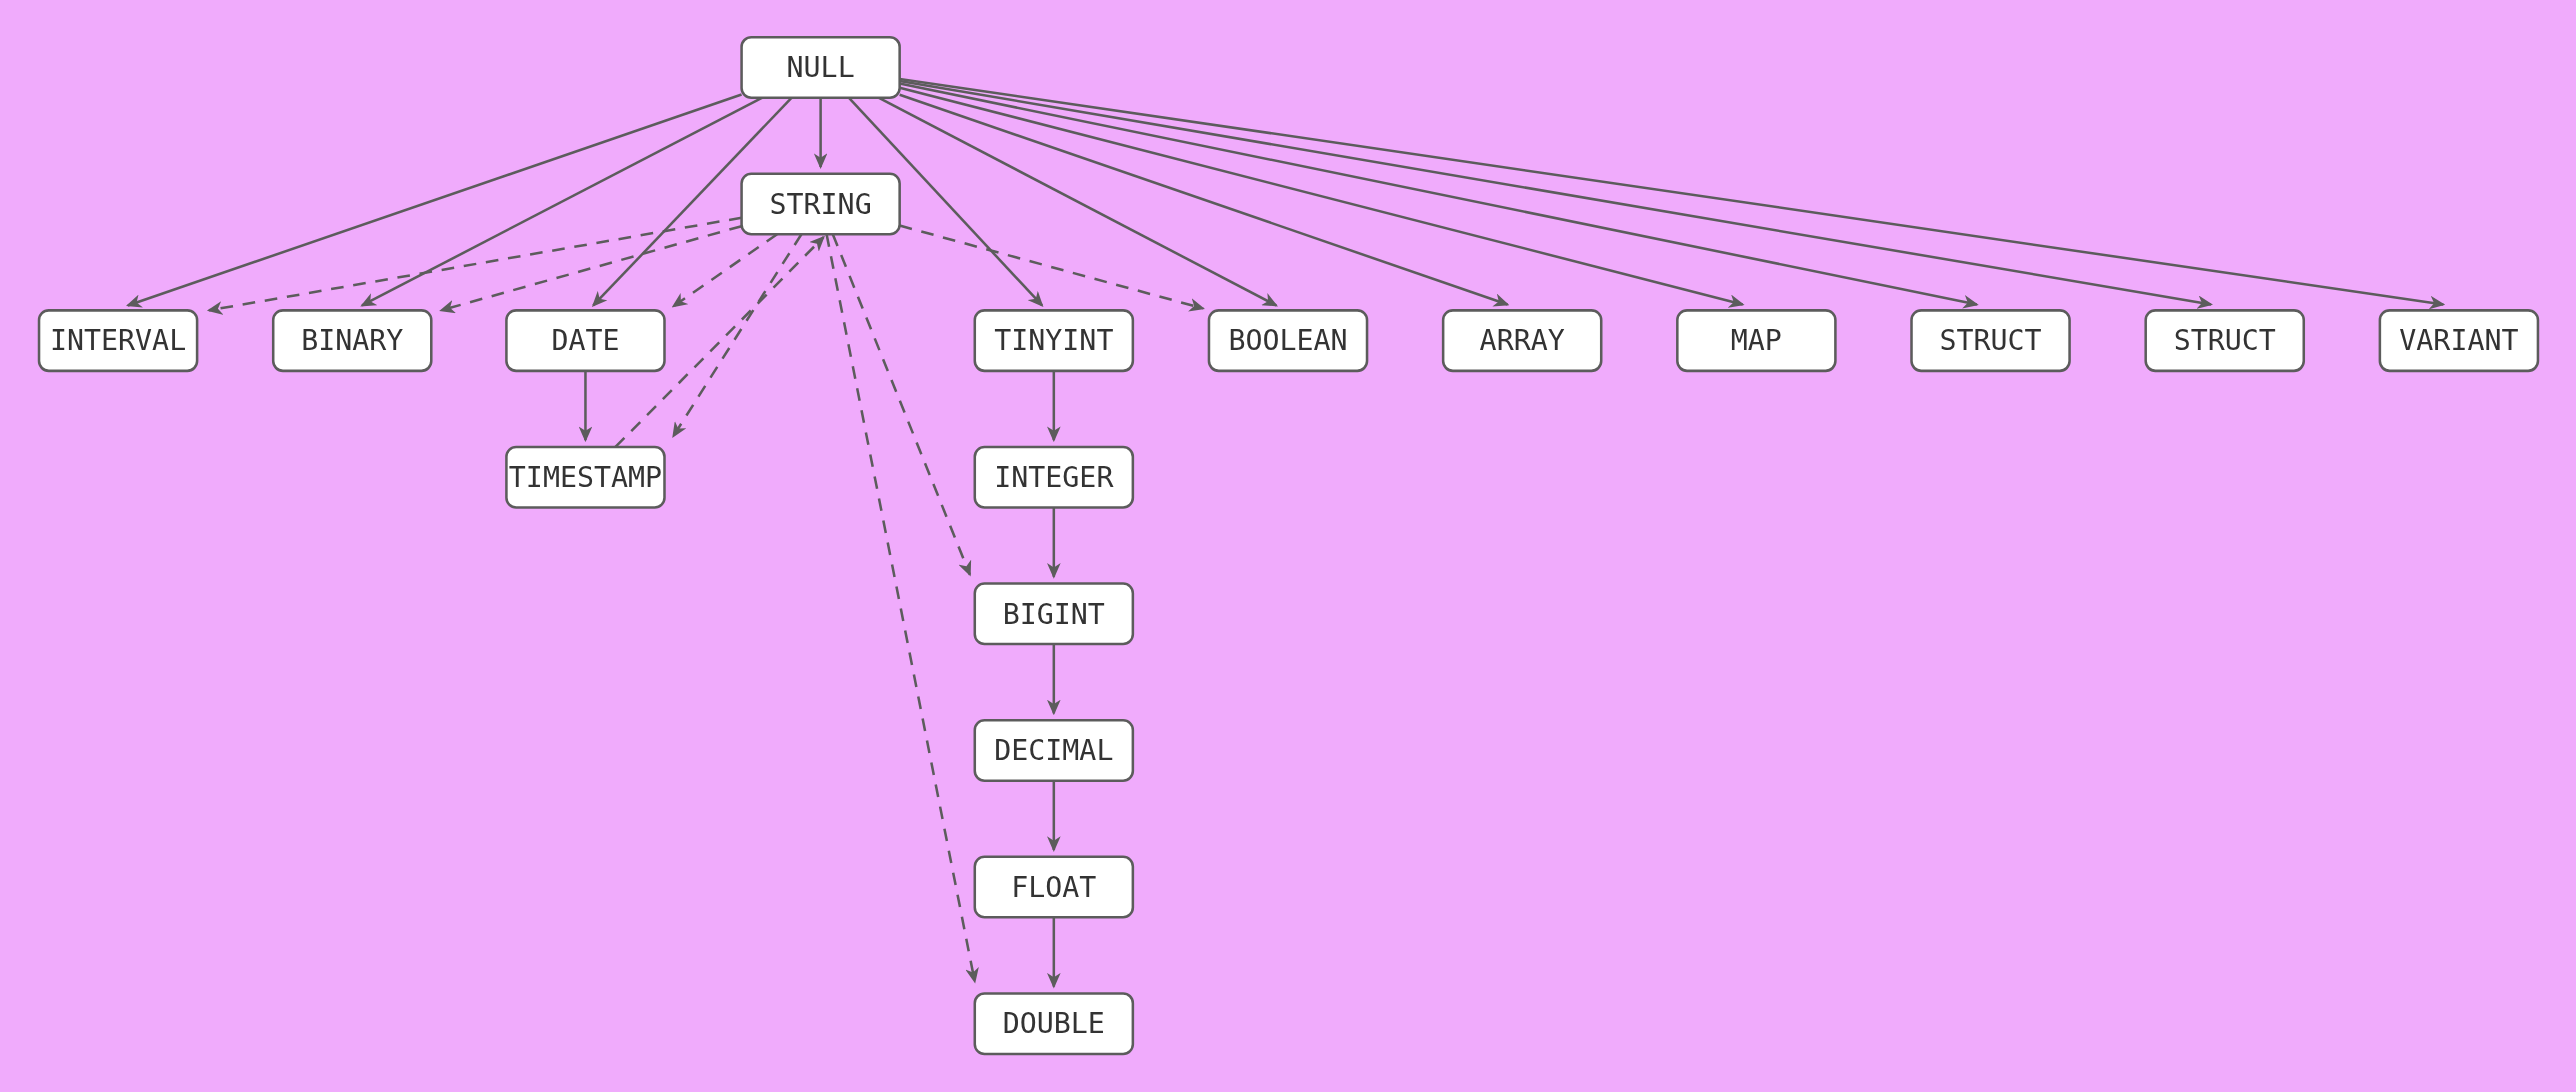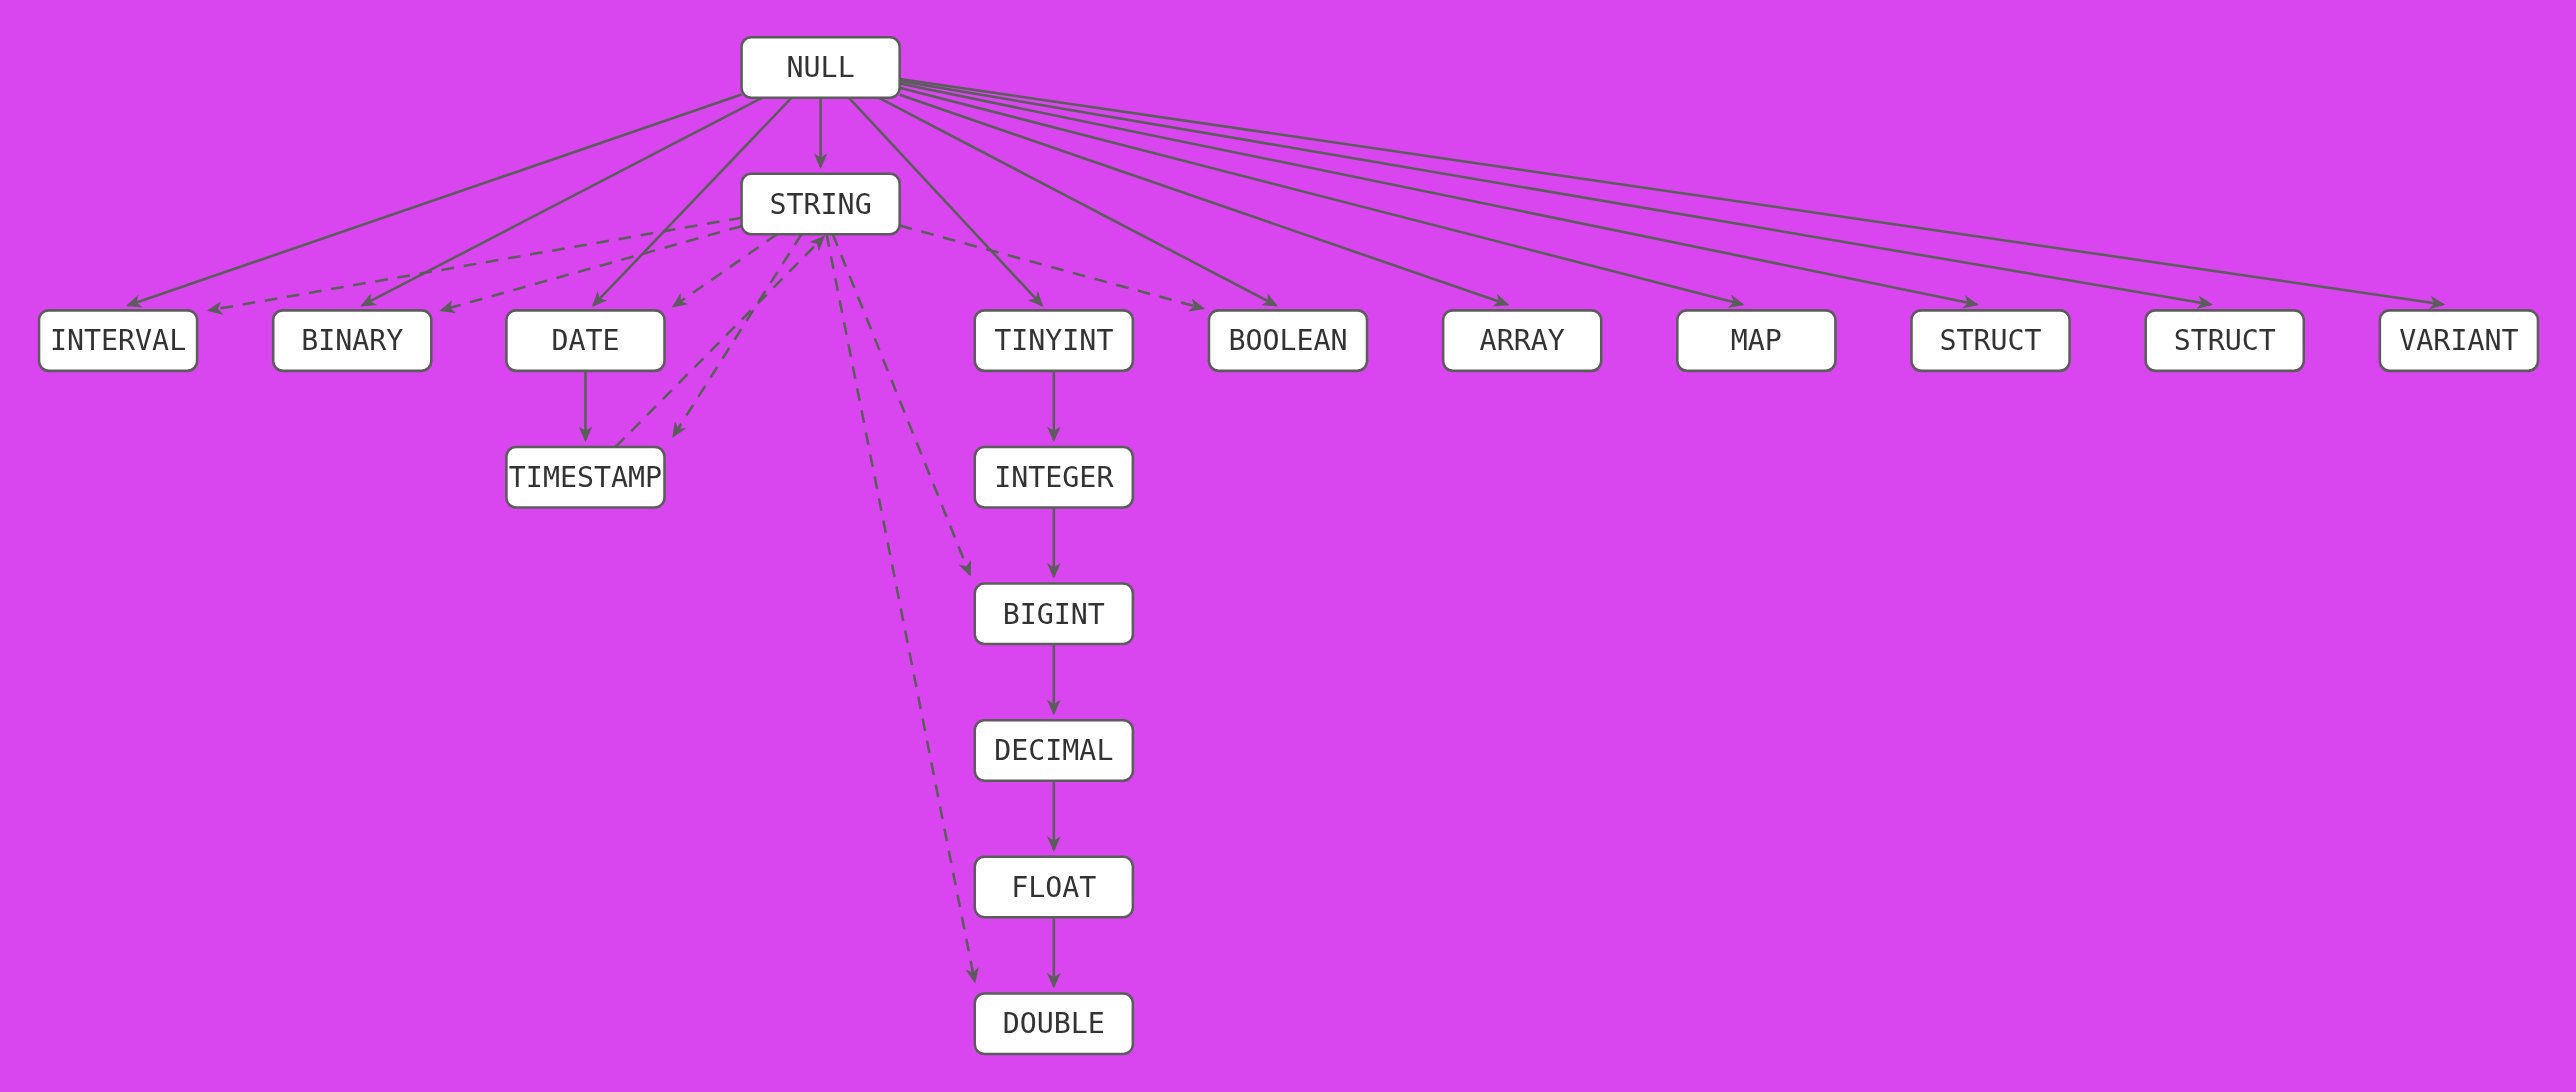--- a/index.html
+++ b/index.html
@@ -4,21 +4,21 @@
 <style>
   html, body {
     margin: 0;
     padding: 0;
     background: #ffffff;
   }
   #stage {
     position: relative;
     width: 2576px;
     height: 1093px;
-    background: #d946ef;
+    background: #f0abfc;
     overflow: hidden;
   }
   svg text {
     font-family: "DejaVu Sans Mono", "Liberation Mono", monospace;
     font-size: 29px;
     fill: #333333;
   }
 </style>
 </head>
 <body>

